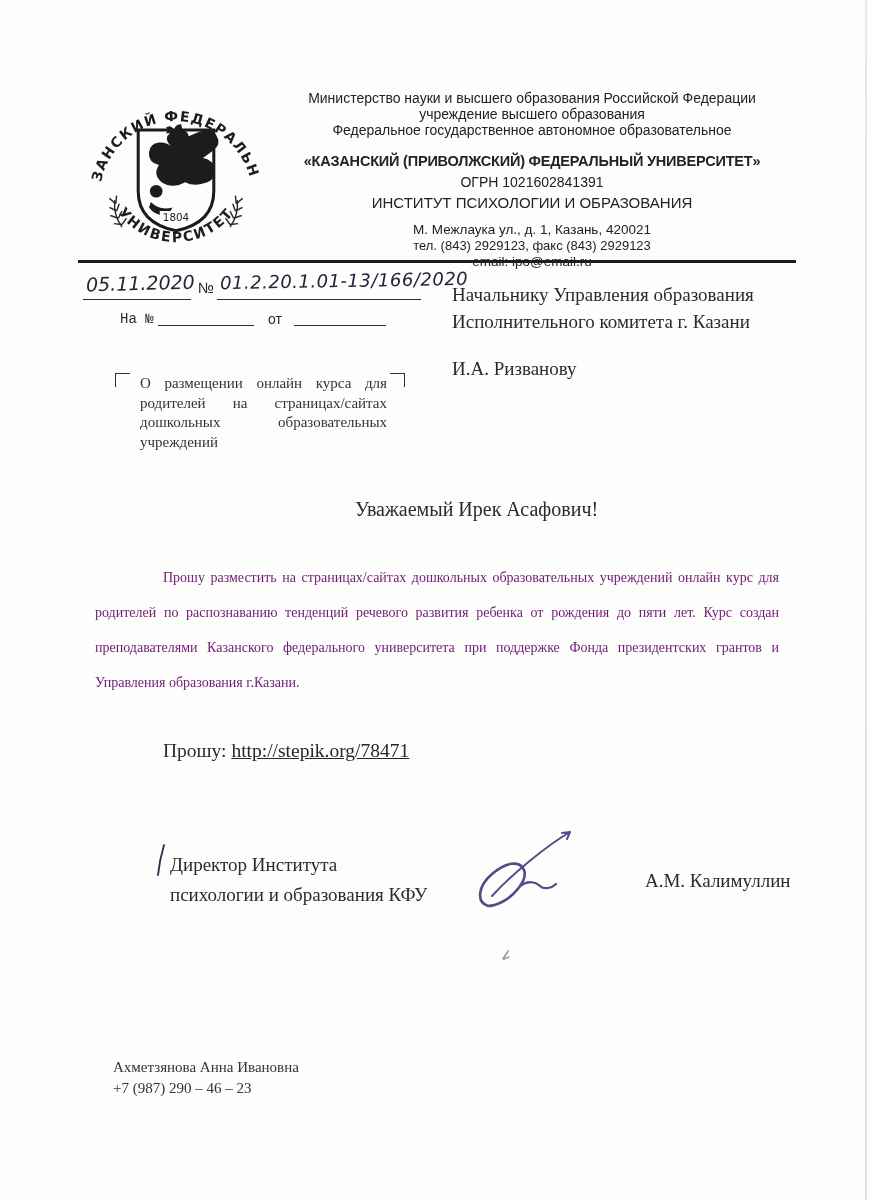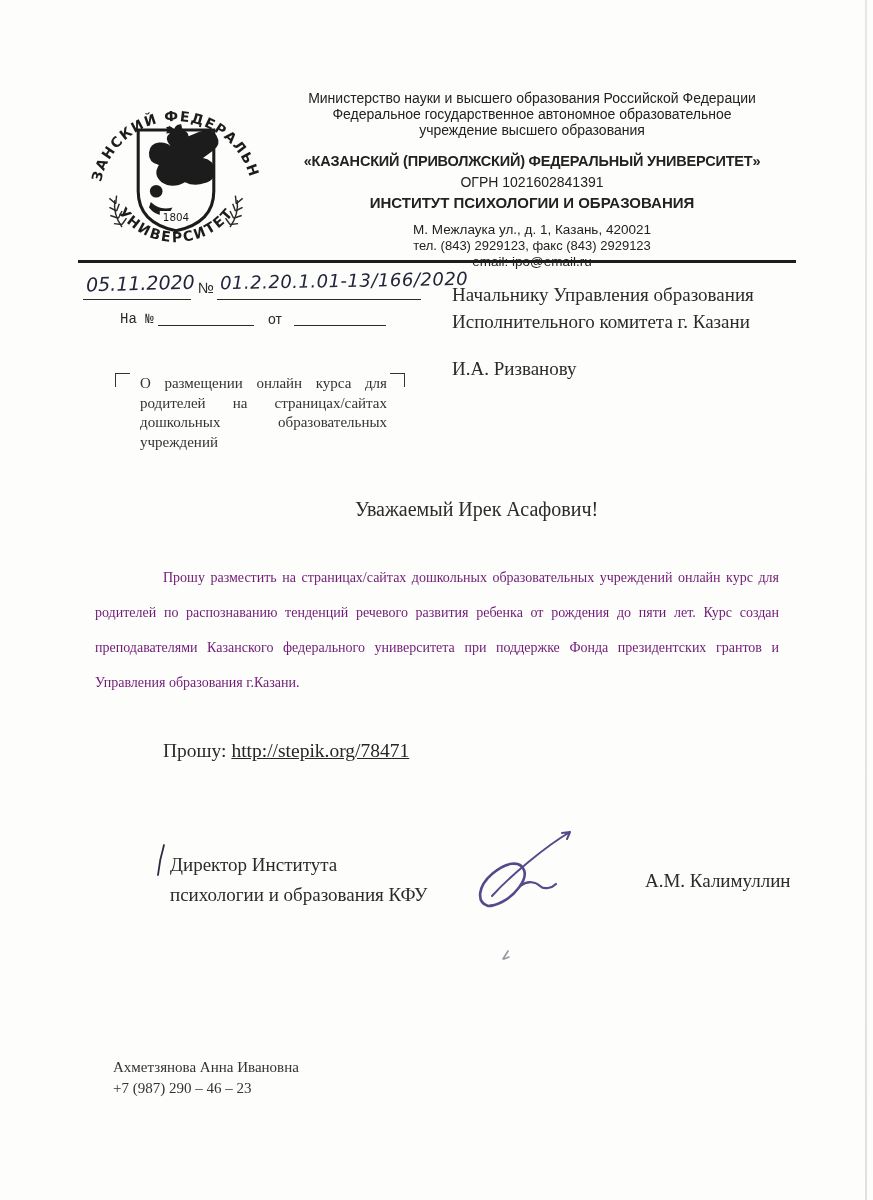--- a/index.html
+++ b/index.html
@@ -20,21 +20,21 @@
   
   .logo { position:absolute; left:86px; top:76px; width:180px; height:180px; }
   .org-block {
     position:absolute; left:286px; top:90px; width:492px;
     text-align:center;
     font-family:"Liberation Sans", sans-serif;
     font-size:14px; line-height:16px; color:#222;
   }
   .org-block .uni  { font-weight:bold; font-size:14.5px; margin-top:15px; letter-spacing:-0.2px; }
   .org-block .ogrn { margin-top:5px; }
-  .org-block .inst { font-weight:bold; font-size:15px; margin-top:5px; }
+  .org-block .inst { font-weight:normal; font-size:15px; margin-top:5px; }
   .org-block .addr { margin-top:11px; font-size:13.5px; }
   .org-block .tel  { font-size:13px; }
   .org-block .mail { font-size:13.5px; }
   .divider { position:absolute; left:78px; top:260px; width:718px; height:3px; background:#1d1d1d; }
   
   .hw {
     font-family:"DejaVu Sans", sans-serif;
     font-style:italic;
     color:#23263a;
     white-space:nowrap;
@@ -113,22 +113,22 @@
       <path d="M33,142 l-7,-6 M34,150 l-8,-4 M36,158 l-9,-3 M40,165 l-9,-1 M33,142 l1,-9 M34,150 l3,-8 M36,158 l4,-8 M40,165 l5,-7"></path>
     </g>
     <g stroke="#2a2a2a" stroke-width="1.6" fill="none">
       <path d="M160,168 q10,-14 8,-30"></path>
       <path d="M167,142 l7,-6 M166,150 l8,-4 M164,158 l9,-3 M160,165 l9,-1 M167,142 l-1,-9 M166,150 l-3,-8 M164,158 l-4,-8 M160,165 l-5,-7"></path>
     </g>
   </svg>
 
   <div class="org-block">
     <div>Министерство науки и высшего образования Российской Федерации</div>
+    <div>учреждение высшего образования</div>
     <div>Федеральное государственное автономное образовательное</div>
-    <div>учреждение высшего образования</div>
     <div class="uni">«КАЗАНСКИЙ (ПРИВОЛЖСКИЙ) ФЕДЕРАЛЬНЫЙ УНИВЕРСИТЕТ»</div>
     <div class="ogrn">ОГРН 1021602841391</div>
     <div class="inst">ИНСТИТУТ ПСИХОЛОГИИ И ОБРАЗОВАНИЯ</div>
     <div class="addr">М. Межлаука ул., д. 1, Казань, 420021</div>
     <div class="tel">тел. (843) 2929123, факс (843) 2929123</div>
     <div class="mail">email: ipo@email.ru</div>
   </div>
 
   <div class="divider"></div>
 

